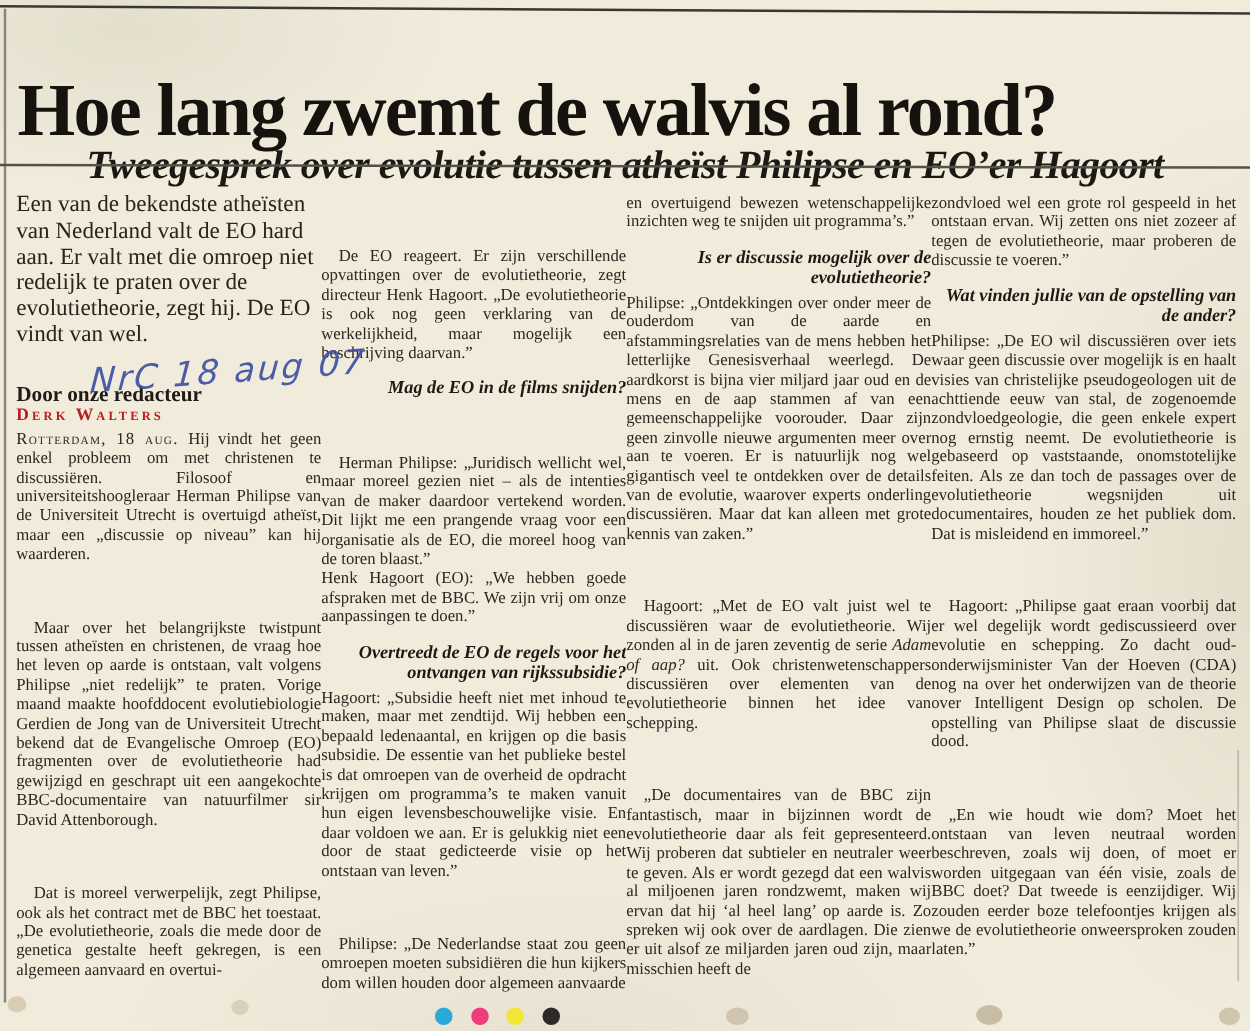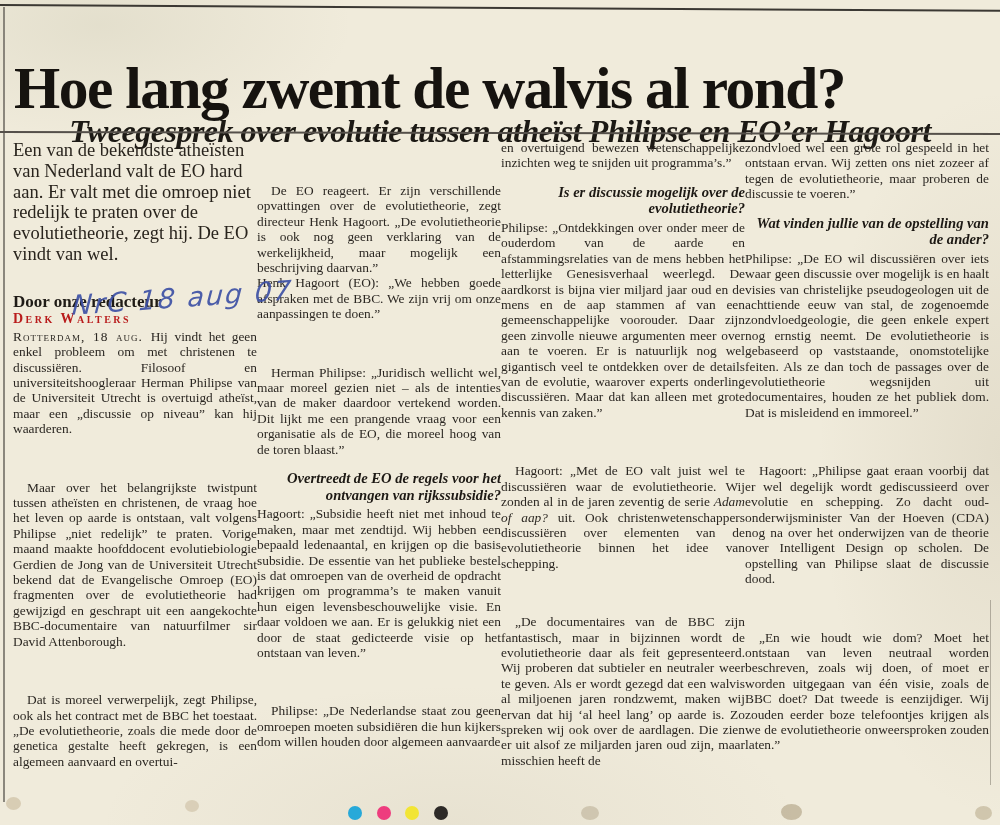--- a/index.html
+++ b/index.html
@@ -26,21 +26,21 @@
     font-size:32px;font-weight:bold;font-style:italic;letter-spacing:-0.5px;color:#1c1914;
   }
   .sub-rule{position:absolute;left:0;top:131px;width:1000px;height:1.6px;background:#55504a;transform:rotate(0.12deg);transform-origin:left center;}
   .handwriting{
     position:absolute;left:72px;top:282px;z-index:5;
     font-family:"DejaVu Sans",sans-serif;font-style:italic;
     font-size:27px;color:#3e51a5;letter-spacing:2px;
     transform:rotate(-4deg) skewX(-8deg);opacity:0.92;
   }
   #columns{
-    position:absolute;left:13px;top:140px;width:976px;height:667px;
+    position:absolute;left:13px;top:154px;width:976px;height:667px;
     display:flex;
   }
   .column{flex:1 1 0;height:667px;overflow:hidden;}
   .intro{
     font-size:18.5px;line-height:20.8px;color:#29241d;text-align:left;
     margin:0 0 2px 0;
   }
   .hand-space{height:26px;}
   .byline-label{font-size:17px;font-weight:bold;color:#1f1b16;line-height:17px;}
   .byline-name{font-size:14px;font-weight:bold;font-variant:small-caps;letter-spacing:2.5px;color:#b91c1c;line-height:18px;margin-bottom:1px;}
@@ -80,22 +80,23 @@
       <div class="intro">Een van de bekendste atheïsten van Nederland valt de EO hard aan. Er valt met die omroep niet redelijk te praten over de evolutietheorie, zegt hij. De EO vindt van wel.</div>
       <div class="hand-space"></div>
       <div class="byline-label">Door onze redacteur</div>
       <div class="byline-name">Derk Walters</div>
       <p class="body-para"><span class="sc">Rotterdam, 18 aug. </span><span>Hij vindt het geen enkel probleem om met christenen te discussiëren. Filosoof en universiteitshoogleraar Herman Philipse van de Universiteit Utrecht is overtuigd atheïst, maar een „discussie op niveau” kan hij waarderen.</span></p>
       <p class="body-para indent">Maar over het belangrijkste twistpunt tussen atheïsten en christenen, de vraag hoe het leven op aarde is ontstaan, valt volgens Philipse „niet redelijk” te praten. Vorige maand maakte hoofddocent evolutiebiologie Gerdien de Jong van de Universiteit Utrecht bekend dat de Evangelische Omroep (EO) fragmenten over de evolutietheorie had gewijzigd en geschrapt uit een aangekochte BBC-documentaire van natuurfilmer sir David Attenborough.</p>
       <p class="body-para indent">Dat is moreel verwerpelijk, zegt Philipse, ook als het contract met de BBC het toestaat. „De evolutietheorie, zoals die mede door de genetica gestalte heeft gekregen, is een algemeen aanvaard en overtui-</p>
     </div>
     <div class="column">
       <p class="body-para indent">De EO reageert. Er zijn verschillende opvattingen over de evolutietheorie, zegt directeur Henk Hagoort. „De evolutietheorie is ook nog geen verklaring van de werkelijkheid, maar mogelijk een beschrijving daarvan.”</p>
+      <h3 class="q-heading">Mag de EO in de films snijden?</h3>
+      <p class="body-para indent">Herman Philipse: „Juridisch wellicht wel, maar moreel gezien niet – als de intenties van de maker daardoor vertekend worden. Dit lijkt me een prangende vraag voor een organisatie als de EO, die moreel hoog van de toren blaast.”</p>
       <p class="body-para">Henk Hagoort (EO): „We hebben goede afspraken met de BBC. We zijn vrij om onze aanpassingen te doen.”</p>
-      <p class="body-para indent">Herman Philipse: „Juridisch wellicht wel, maar moreel gezien niet – als de intenties van de maker daardoor vertekend worden. Dit lijkt me een prangende vraag voor een organisatie als de EO, die moreel hoog van de toren blaast.”</p>
       <h3 class="q-heading">Overtreedt de EO de regels voor het ontvangen van rijkssubsidie?</h3>
       <p class="body-para">Hagoort: „Subsidie heeft niet met inhoud te maken, maar met zendtijd. Wij hebben een bepaald ledenaantal, en krijgen op die basis subsidie. De essentie van het publieke bestel is dat omroepen van de overheid de opdracht krijgen om programma’s te maken vanuit hun eigen levensbeschouwelijke visie. En daar voldoen we aan. Er is gelukkig niet een door de staat gedicteerde visie op het ontstaan van leven.”</p>
       <p class="body-para indent">Philipse: „De Nederlandse staat zou geen omroepen moeten subsidiëren die hun kijkers dom willen houden door algemeen aanvaarde</p>
     </div>
     <div class="column">
       <p class="body-para">en overtuigend bewezen wetenschappelijke inzichten weg te snijden uit programma’s.”</p>
       <h3 class="q-heading">Is er discussie mogelijk over de evolutietheorie?</h3>
       <p class="body-para">Philipse: „Ontdekkingen over onder meer de ouderdom van de aarde en afstammingsrelaties van de mens hebben het letterlijke Genesisverhaal weerlegd. De aardkorst is bijna vier miljard jaar oud en de mens en de aap stammen af van een gemeenschappelijke voorouder. Daar zijn geen zinvolle nieuwe argumenten meer over aan te voeren. Er is natuurlijk nog wel gigantisch veel te ontdekken over de details van de evolutie, waarover experts onderling discussiëren. Maar dat kan alleen met grote kennis van zaken.”</p>
       <p class="body-para indent"><span>Hagoort: „Met de EO valt juist wel te discussiëren waar de evolutietheorie. Wij zonden al in de jaren zeventig de serie </span><span class="it">Adam of aap?</span><span> uit. Ook christenwetenschappers discussiëren over elementen van de evolutietheorie binnen het idee van schepping.</span></p>
       <p class="body-para indent">„De documentaires van de BBC zijn fantastisch, maar in bijzinnen wordt de evolutietheorie daar als feit gepresenteerd. Wij proberen dat subtieler en neutraler weer te geven. Als er wordt gezegd dat een walvis al miljoenen jaren rondzwemt, maken wij ervan dat hij ‘al heel lang’ op aarde is. Zo spreken wij ook over de aardlagen. Die zien er uit alsof ze miljarden jaren oud zijn, maar misschien heeft de</p>

